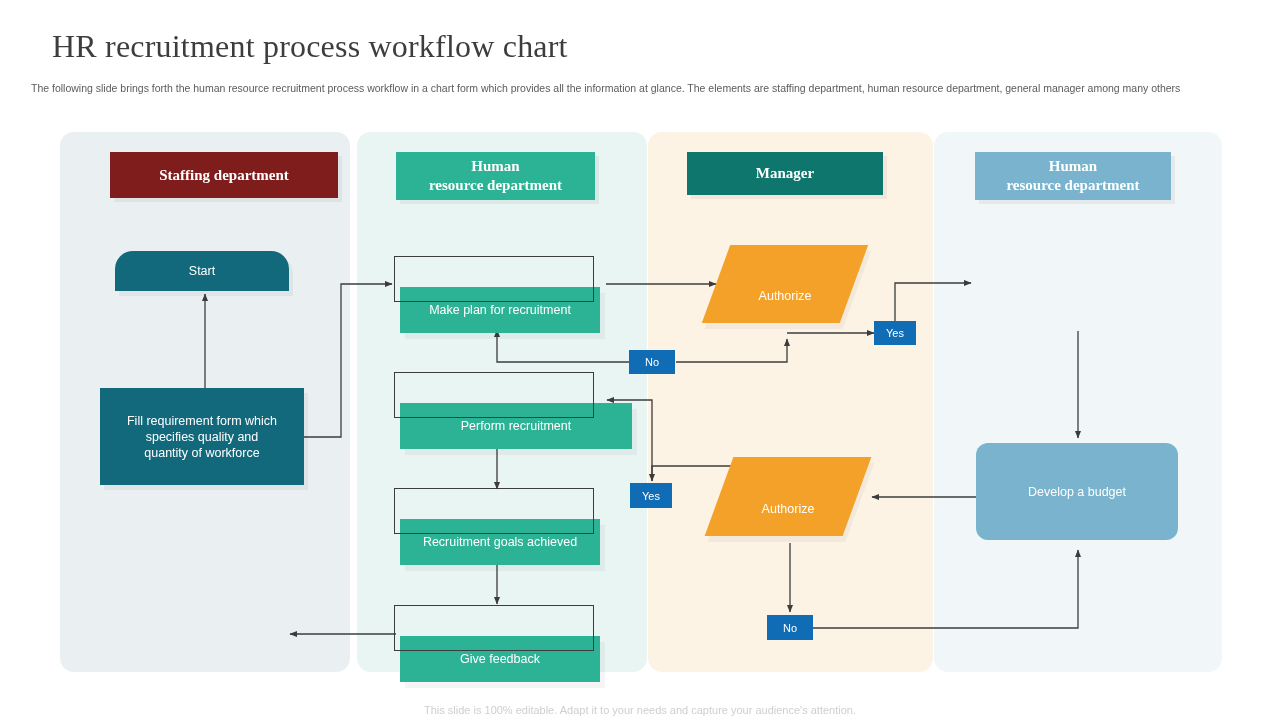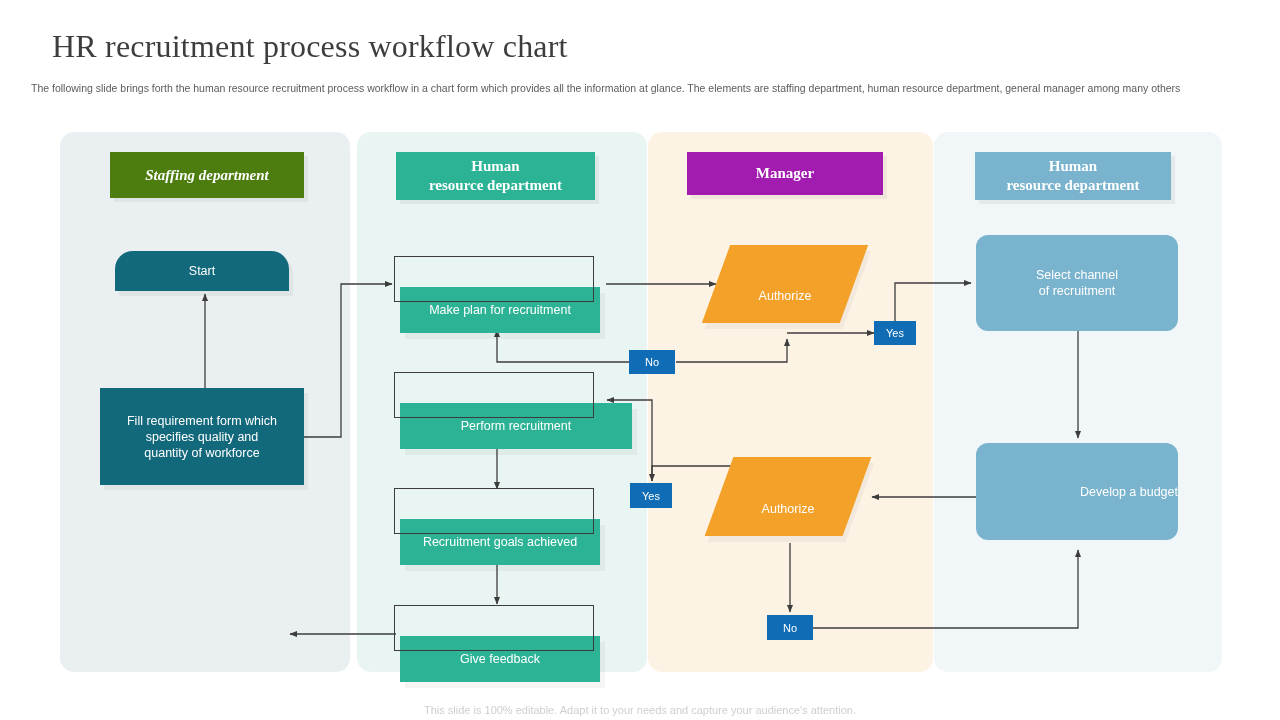--- a/index.html
+++ b/index.html
@@ -32,23 +32,23 @@
   .lane-3{left:648px;width:285px;background:#fdf3e5;}
   .lane-4{left:934px;width:288px;background:#f1f6f9;}
 
   
   .chip{
     position:absolute;display:flex;align-items:center;justify-content:center;
     text-align:center;font-family:"Liberation Serif", serif;font-weight:bold;
     color:#ffffff;font-size:15px;line-height:19px;
     box-shadow:4px 4px 0 rgba(0,0,0,.05);
   }
-  .chip-1{left:110px;top:152px;width:194px;height:46px;background:#4d7c0f;font-style:italic;}
+  .chip-1{left:110px;top:152px;width:228px;height:46px;background:#7f1d1d;}
   .chip-2{left:396px;top:152px;width:199px;height:48px;background:#2cb395;}
-  .chip-3{left:687px;top:152px;width:196px;height:43px;background:#a21caf;}
+  .chip-3{left:687px;top:152px;width:196px;height:43px;background:#0f766e;}
   .chip-4{left:975px;top:152px;width:196px;height:48px;background:#79b3cd;}
 
   
   .node{
     position:absolute;display:flex;align-items:center;justify-content:center;
     text-align:center;color:#ffffff;font-size:12.5px;line-height:16px;
     box-sizing:border-box;
   }
   
   .teal{background:#13697c;box-shadow:4px 5px 0 rgba(0,0,0,.045);}
@@ -207,25 +207,19 @@
   </div>
 
   <div class="badge" style="left:630px;top:483px;width:42px;height:25px;">
     <span>Yes</span>
   </div>
 
   <div class="badge" style="left:767px;top:615px;width:46px;height:25px;">
     <span>No</span>
   </div>
 
-  <div class="node bluebox" style="left:976px;top:235px;width:202px;height:96px;">
-    <div>
-      <div>Select channel</div>
-      <div>of recruitment</div>
-    </div>
-  </div>
-
-  <div class="node bluebox" style="left:976px;top:443px;width:202px;height:97px;justify-content:flex-end;">
+
+  <div class="node bluebox" style="left:976px;top:443px;width:202px;height:97px;">
     <span>Develop a budget</span>
   </div>
 
   <div class="footer">This slide is 100% editable. Adapt it to your needs and capture your audience's attention.</div>
 </div>
 
 </body></html>

